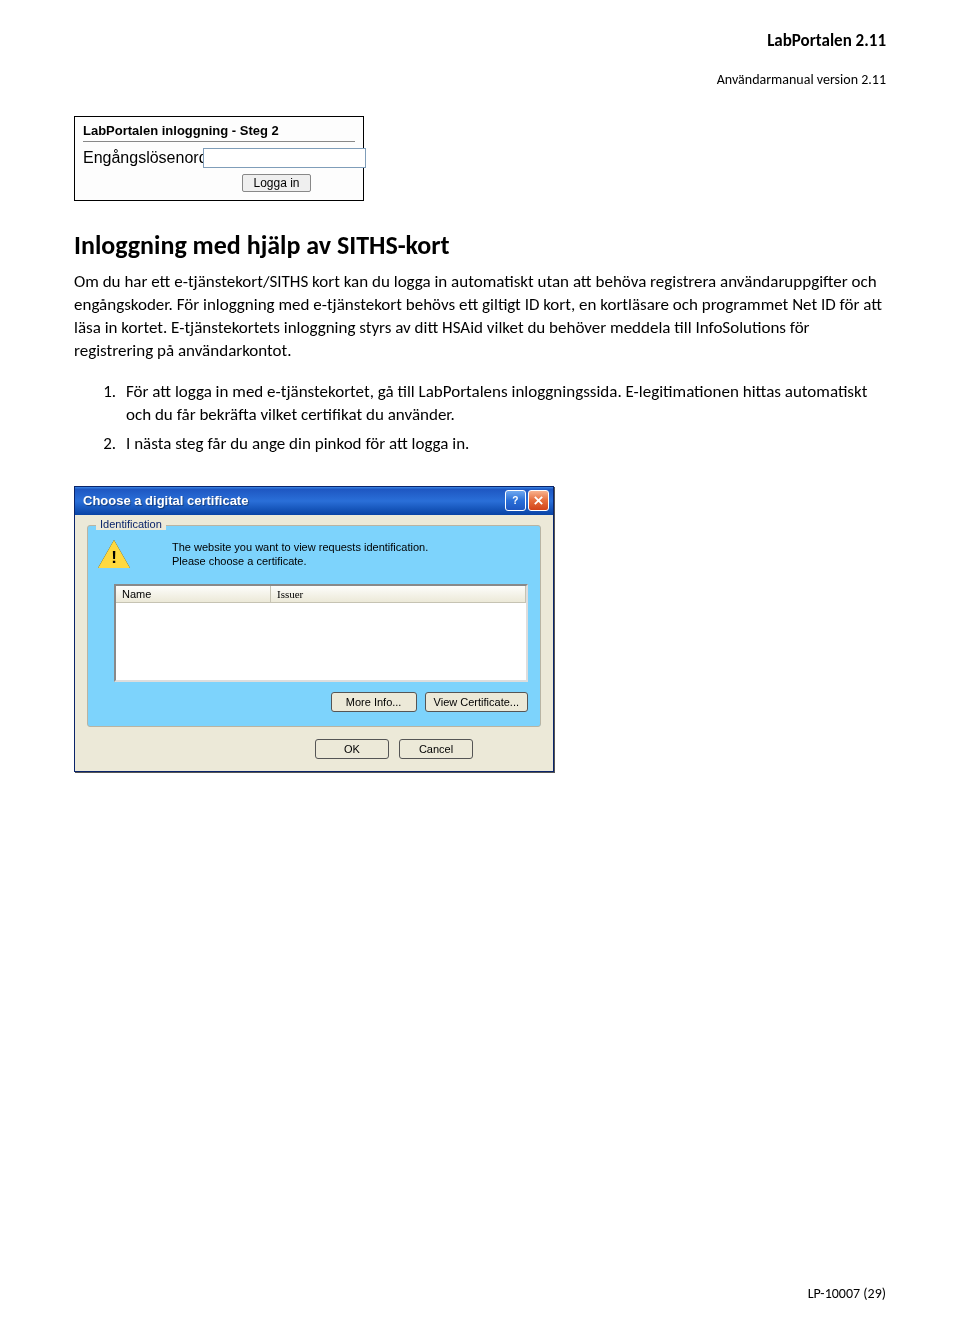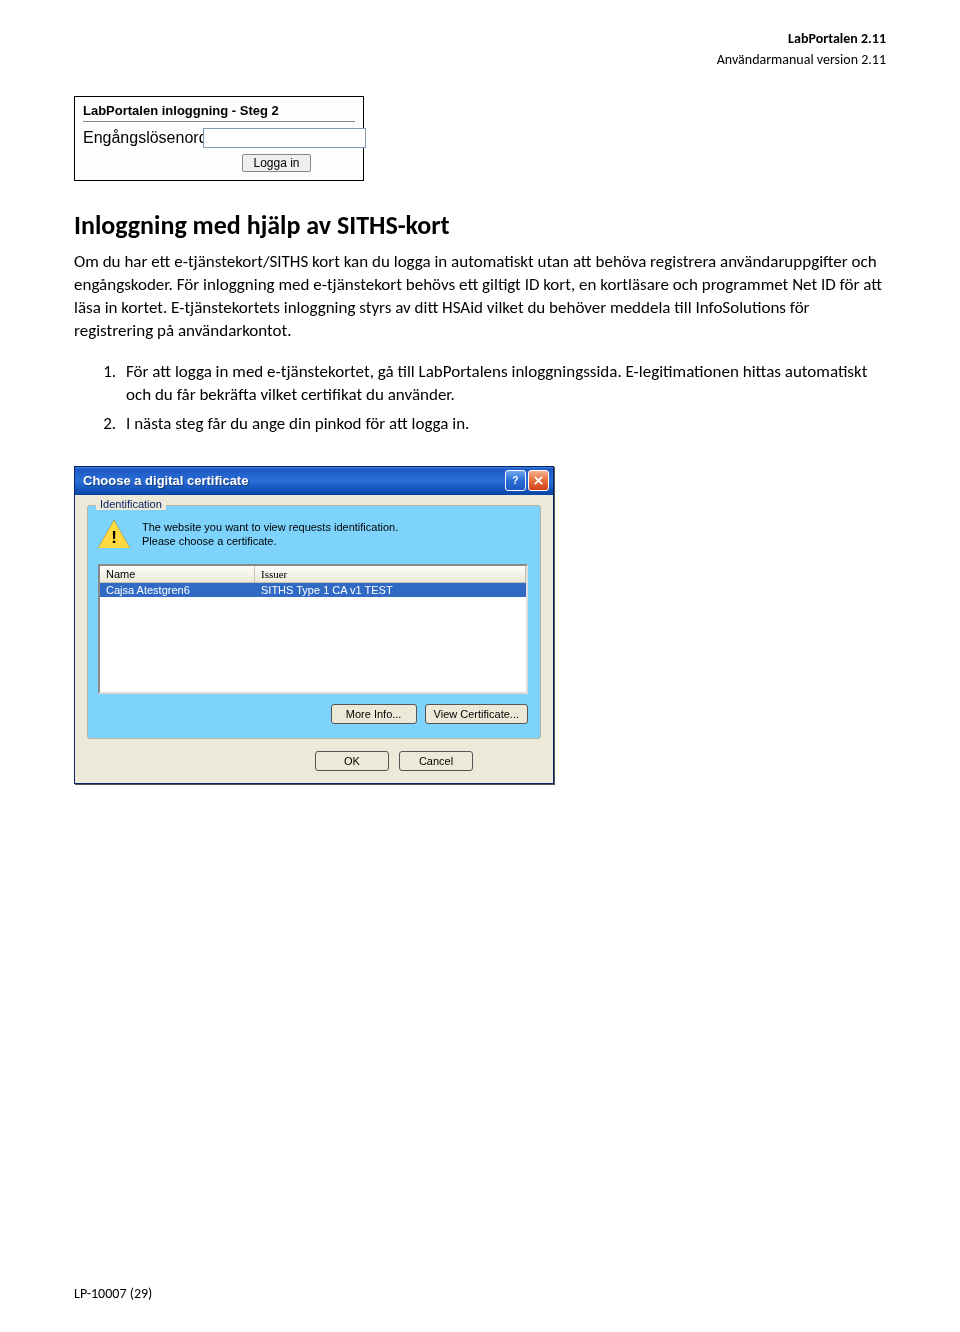--- a/index.html
+++ b/index.html
@@ -6,21 +6,21 @@
   body {
     width: 960px;
     height: 1332px;
     font-family: Calibri, Arial, sans-serif;
     background: #fff;
     color: #000;
     position: relative;
     padding: 30px 74px 40px 74px;
   }
   .hdr { text-align: right; margin-bottom: 28px; }
-  .hdr-title { font-weight: bold; font-size: 14px; margin-bottom: 4px; }
+  .hdr-title { font-weight: bold; font-size: 17px; margin-bottom: 20px; }
   .hdr-sub { font-size: 14px; }
 
   
   .loginbox {
     width: 290px;
     border: 1px solid #000;
     background: #fdfdfd;
     font-family: Tahoma, Arial, sans-serif;
     font-size: 13px;
   }
@@ -110,27 +110,27 @@
   }
   .warn-mark {
     position: absolute;
     top: 8px; left: 50%;
     transform: translateX(-50%);
     font-weight: bold;
     font-size: 17px;
     color: #000;
     font-family: Arial, sans-serif;
   }
-  .xp-id-text { line-height: 1.35; padding-top: 2px; }
+  .xp-id-text { line-height: 1.35; padding-top: 2px; margin-left: 30px; }
 
   .xp-listview {
     background: #fff;
     border: 2px inset #ddd;
-    height: 130px;
-    margin: 2px 0 10px 0;
+    height: 98px;
+    margin: 2px 0 10px 16px;
     overflow: hidden;
   }
   .xp-lv-header {
     display: flex;
     background: #ece9d8;
     border-bottom: 1px solid #c6c3b3;
     font-size: 11px;
   }
   .xp-lv-hcell {
     padding: 2px 6px;
@@ -161,21 +161,21 @@
   }
   .xp-bottom-btns { display: flex; justify-content: center; gap: 10px; margin-top: 2px; padding-left: 160px;}
   .xp-bottom-btns .xp-btn { min-width: 74px; }
 
   .footer {
     position: absolute;
     bottom: 30px;
     left: 74px;
     right: 74px;
     display: flex;
-    justify-content: flex-start;
+    justify-content: flex-end;
     font-size: 14px;
   }
 </style>
 </head>
 <body>
 
 <div class="hdr">
   <div class="hdr-title">LabPortalen 2.11</div>
   <div class="hdr-sub">Användarmanual version 2.11</div>
 </div>
@@ -225,24 +225,20 @@
         <div class="xp-id-text">
           <div>The website you want to view requests identification.</div>
           <div>Please choose a certificate.</div>
         </div>
       </div>
       <div class="xp-listview">
         <div class="xp-lv-header">
           <div class="xp-lv-hcell name">Name</div>
           <div class="xp-lv-hcell issuer">Issuer</div>
         </div>
-        <div class="xp-lv-row">
-          <div class="xp-lv-cell name">Cajsa Atestgren6</div>
-          <div class="xp-lv-cell issuer">SITHS Type 1 CA v1 TEST</div>
-        </div>
       </div>
       <div class="xp-btnrow">
         <button class="xp-btn">More Info...</button>
         <button class="xp-btn">View Certificate...</button>
       </div>
     </div>
     <div class="xp-bottom-btns">
       <button class="xp-btn">OK</button>
       <button class="xp-btn">Cancel</button>
     </div>

